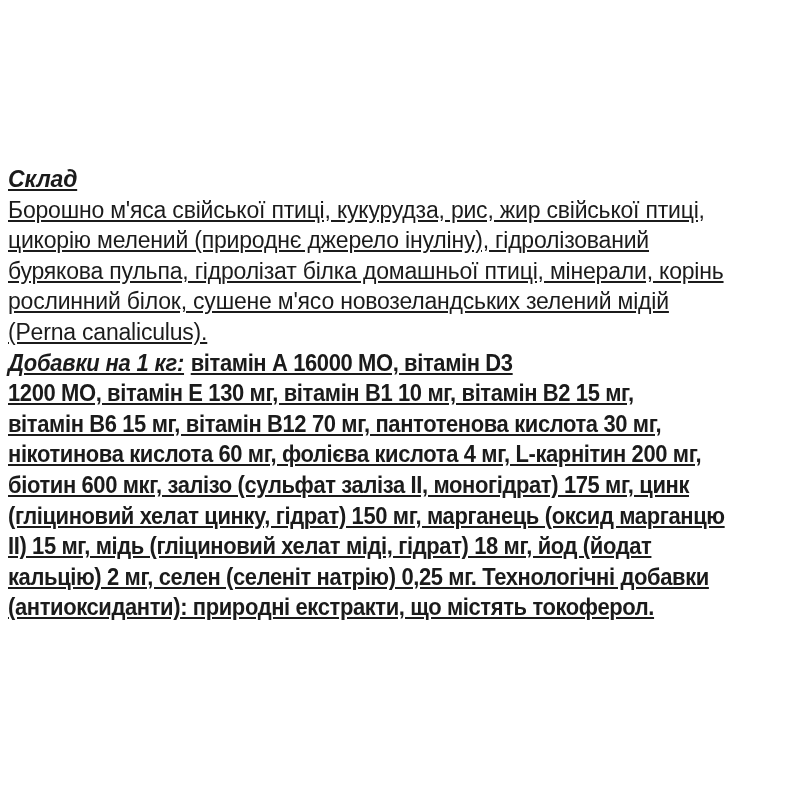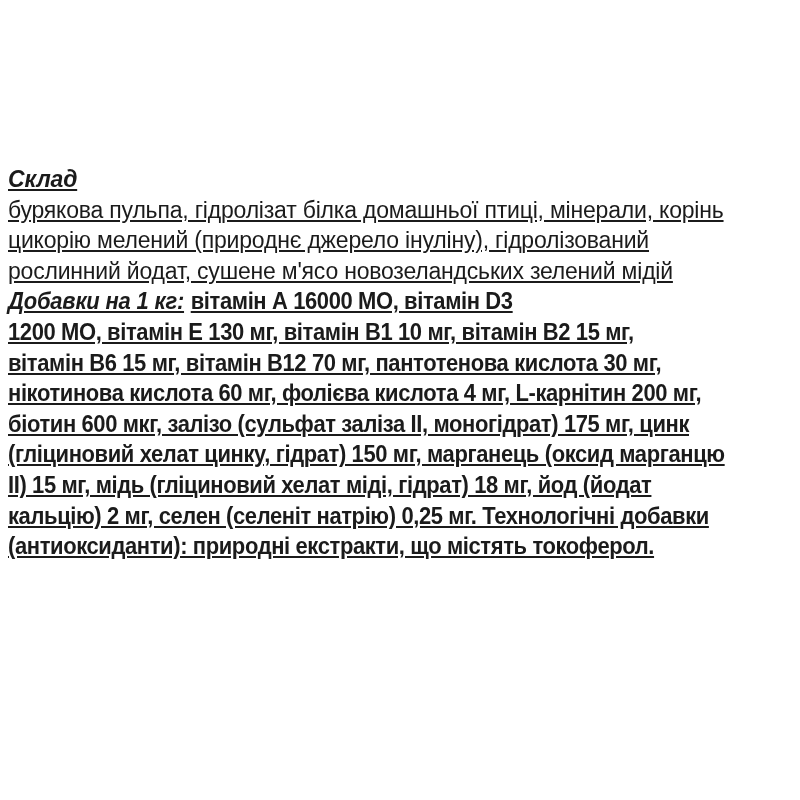--- a/index.html
+++ b/index.html
@@ -42,23 +42,25 @@
   }
 </style>
 </head>
 <body>
 
 <div class="sheet">
 
   <div class="line heading-line">Склад</div>
 
   <div>
+      <div class="line">Борошно м'яса свійської птиці, кукурудза, рис, жир свійської птиці,</div>
+      <div class="line">цикорію мелений (природнє джерело інуліну), гідролізований</div>
       <div class="line">бурякова пульпа, гідролізат білка домашньої птиці, мінерали, корінь</div>
-      <div class="line">цикорію мелений (природнє джерело інуліну), гідролізований</div>
-      <div class="line">рослинний йодат, сушене м'ясо новозеландських зелений мідій</div>
+      <div class="line">рослинний білок, сушене м'ясо новозеландських зелений мідій</div>
+      <div class="line">(Perna canaliculus).</div>
     </div>
 
   <div class="line add-line">
     <span class="heading-inline">Добавки на 1 кг:</span><span>вітамін А 16000 МО, вітамін D3</span>
   </div>
 
   <div>
       <div class="line add-line">1200 МО, вітамін Е 130 мг, вітамін В1 10 мг, вітамін В2 15 мг,</div>
       <div class="line add-line">вітамін В6 15 мг, вітамін В12 70 мг, пантотенова кислота 30 мг,</div>
       <div class="line add-line">нікотинова кислота 60 мг, фолієва кислота 4 мг, L-карнітин 200 мг,</div>

